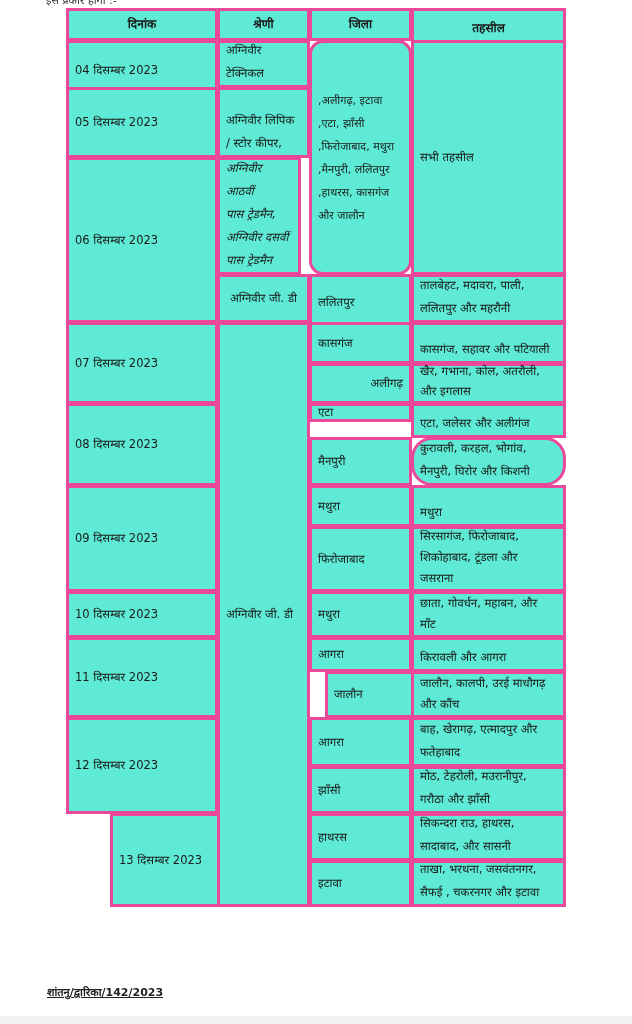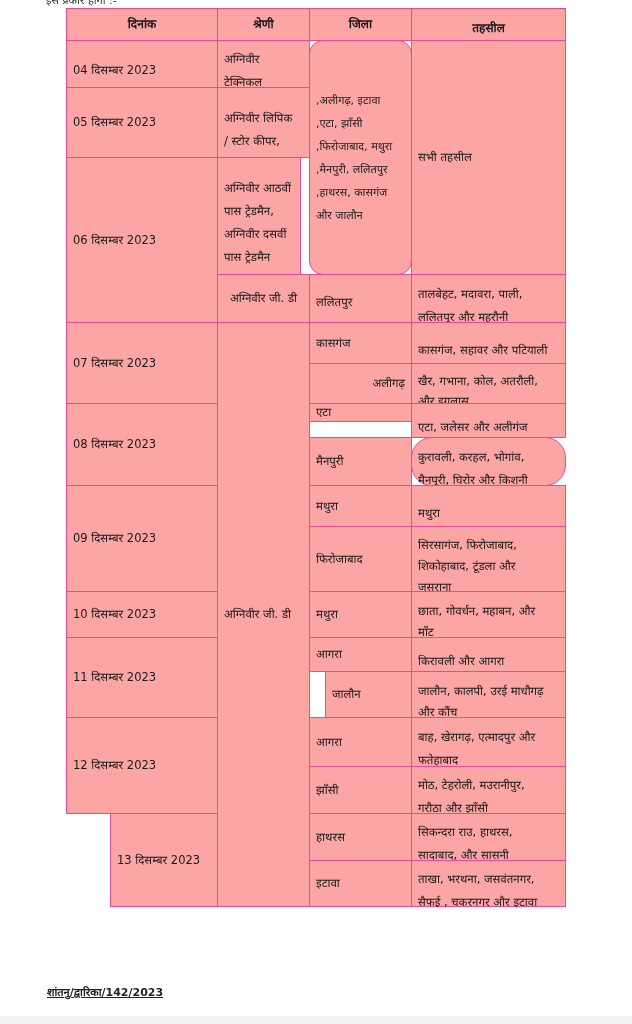--- a/index.html
+++ b/index.html
@@ -6,25 +6,25 @@
   body {
     width: 632px; height: 1024px; position: relative; overflow: hidden;
     background: #ffffff; color: #1a1a1a;
     font-family: "DejaVu Sans", "Liberation Sans", sans-serif;
   }
   .caption {
     position: absolute; left: 46px; top: -8px; font-size: 11px; color: #333;
   }
   .cell {
     position: absolute; box-sizing: border-box;
-    border: 1px solid #ec4899; background: #fca5a5;
+    border: 3px solid #ec4899; background: #5eead4;
     font-size: 11.5px; line-height: 23px; padding: 0 6px;
     display: flex; align-items: center;
   }
-  .cell.top { align-items: center; padding-top: 14px; }
+  .cell.top { align-items: flex-end; padding-top: 14px; }
   .cell.hdr { justify-content: center; font-weight: bold; font-size: 12px; }
   .cell span { white-space: pre-line; }
   .footer-ref {
     position: absolute; left: 47px; top: 984px; font-size: 11px; font-weight: bold;
     text-decoration: underline; color: #222;
   }
   .bottom-band {
     position: absolute; left: 0; top: 1016px; width: 632px; height: 8px; background: #f2f2f2;
   }
 </style>
@@ -80,21 +80,21 @@
     </div>
 
   <div class="cell top" style="left:217px;top:40px;width:93px;height:48px;">
       <span>अग्निवीर
 टेक्निकल</span>
     </div>
   <div class="cell top" style="left:217px;top:87px;width:93px;height:71px;">
       <span>अग्निवीर लिपिक
 / स्टोर कीपर,</span>
     </div>
-  <div class="cell top" style="left:217px;top:157px;width:84px;height:118px;">
+  <div class="cell top" style="left:217px;top:157px;width:84px;height:118px;font-style:italic;">
       <span>अग्निवीर आठवीं
 पास ट्रेडमैन,
 अग्निवीर दसवीं
 पास ट्रेडमैन</span>
     </div>
   <div class="cell" style="left:217px;top:274px;width:93px;height:49px;justify-content:center;">
       <span>अग्निवीर जी. डी</span>
     </div>
   <div class="cell" style="left:217px;top:322px;width:93px;height:585px;">
       <span>अग्निवीर जी. डी</span>

